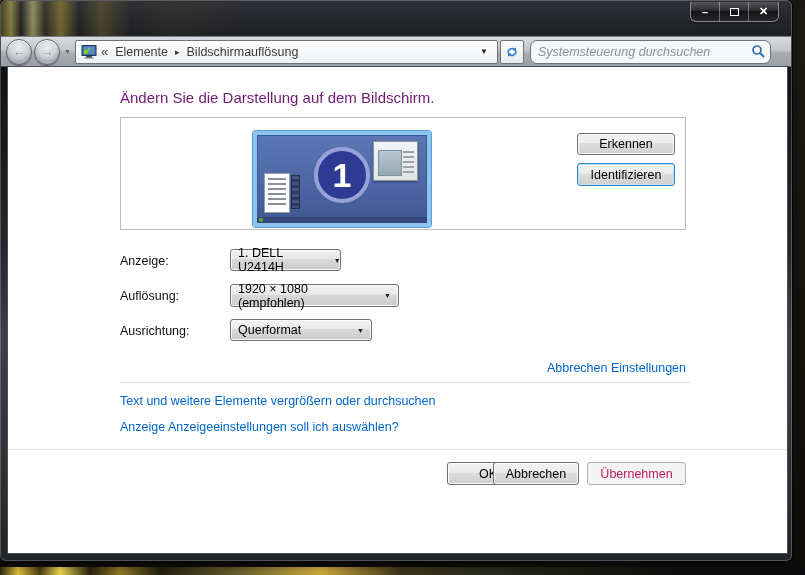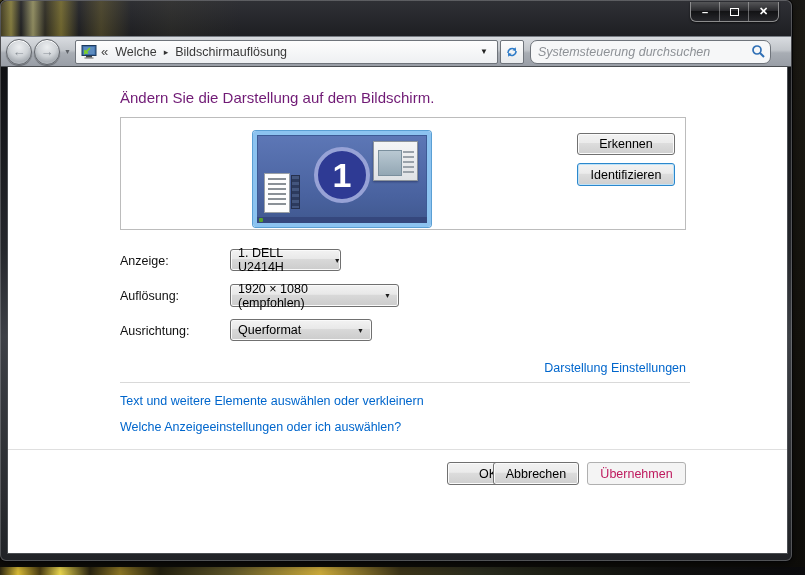--- a/index.html
+++ b/index.html
@@ -202,21 +202,21 @@
 
     <div class="addressbar">
       <svg width="16" height="14" viewBox="0 0 16 14">
         <rect x="1" y="0.5" width="14" height="10" fill="#3f6ea8" stroke="#1d3a5c"></rect>
         <rect x="2.5" y="2" width="11" height="7" fill="#5d8cc0"></rect>
         <path d="M9 3 L4 8 L4 5 M4 8 L7 8" stroke="#7ed321" stroke-width="1.6" fill="none"></path>
         <rect x="5" y="11" width="6" height="1.5" fill="#444"></rect>
         <rect x="3.5" y="12.5" width="9" height="1" fill="#666"></rect>
       </svg>
       <span class="chev">«</span>
-      <span class="crumb">Welche</span>
+      <span class="crumb">Elemente</span>
       <span class="crumb-sep">▸</span>
       <span class="crumb">Bildschirmauflösung</span>
       <span class="addr-caret">▼</span>
     </div>
 
     <div class="refresh-btn">
       <svg width="14" height="14" viewBox="0 0 14 14">
         <path d="M3 8 A4.2 4.2 0 0 1 10.5 5.2" stroke="#2f7cc8" stroke-width="1.6" fill="none"></path>
         <path d="M10.8 2.2 L11 6 L7.4 5.2 Z" fill="#2f7cc8"></path>
         <path d="M11 6 A4.2 4.2 0 0 1 3.5 8.8" stroke="#2f7cc8" stroke-width="1.6" fill="none"></path>
@@ -268,25 +268,25 @@
       <span>1920 × 1080 (empfohlen)</span>
       <span class="combo-arrow">▼</span>
     </div>
 
     <span class="field-label" style="top:257px">Ausrichtung:</span>
     <div class="combo" style="top:252px; width:142px">
       <span>Querformat</span>
       <span class="combo-arrow">▼</span>
     </div>
 
-    <a class="link" style="top:294px; right:101px">Darstellung Einstellungen</a>
+    <a class="link" style="top:294px; right:101px">Abbrechen Einstellungen</a>
     <div class="divider" style="left:112px; top:315px; width:570px"></div>
 
-    <a class="link" style="left:112px; top:327px">Text und weitere Elemente auswählen oder verkleinern</a>
-    <a class="link" style="left:112px; top:353px">Welche Anzeigeeinstellungen oder ich auswählen?</a>
+    <a class="link" style="left:112px; top:327px">Text und weitere Elemente vergrößern oder durchsuchen</a>
+    <a class="link" style="left:112px; top:353px">Anzeige Anzeigeeinstellungen soll ich auswählen?</a>
 
     <div class="divider" style="left:0; top:382px; width:779px; background:#dfdfdf"></div>
 
     <button class="btn ok-btn">OK</button>
     <button class="btn cancel-btn">Abbrechen</button>
     <button class="btn btn-disabled apply-btn">Übernehmen</button>
   </div>
 </div>
 
 </body></html>

